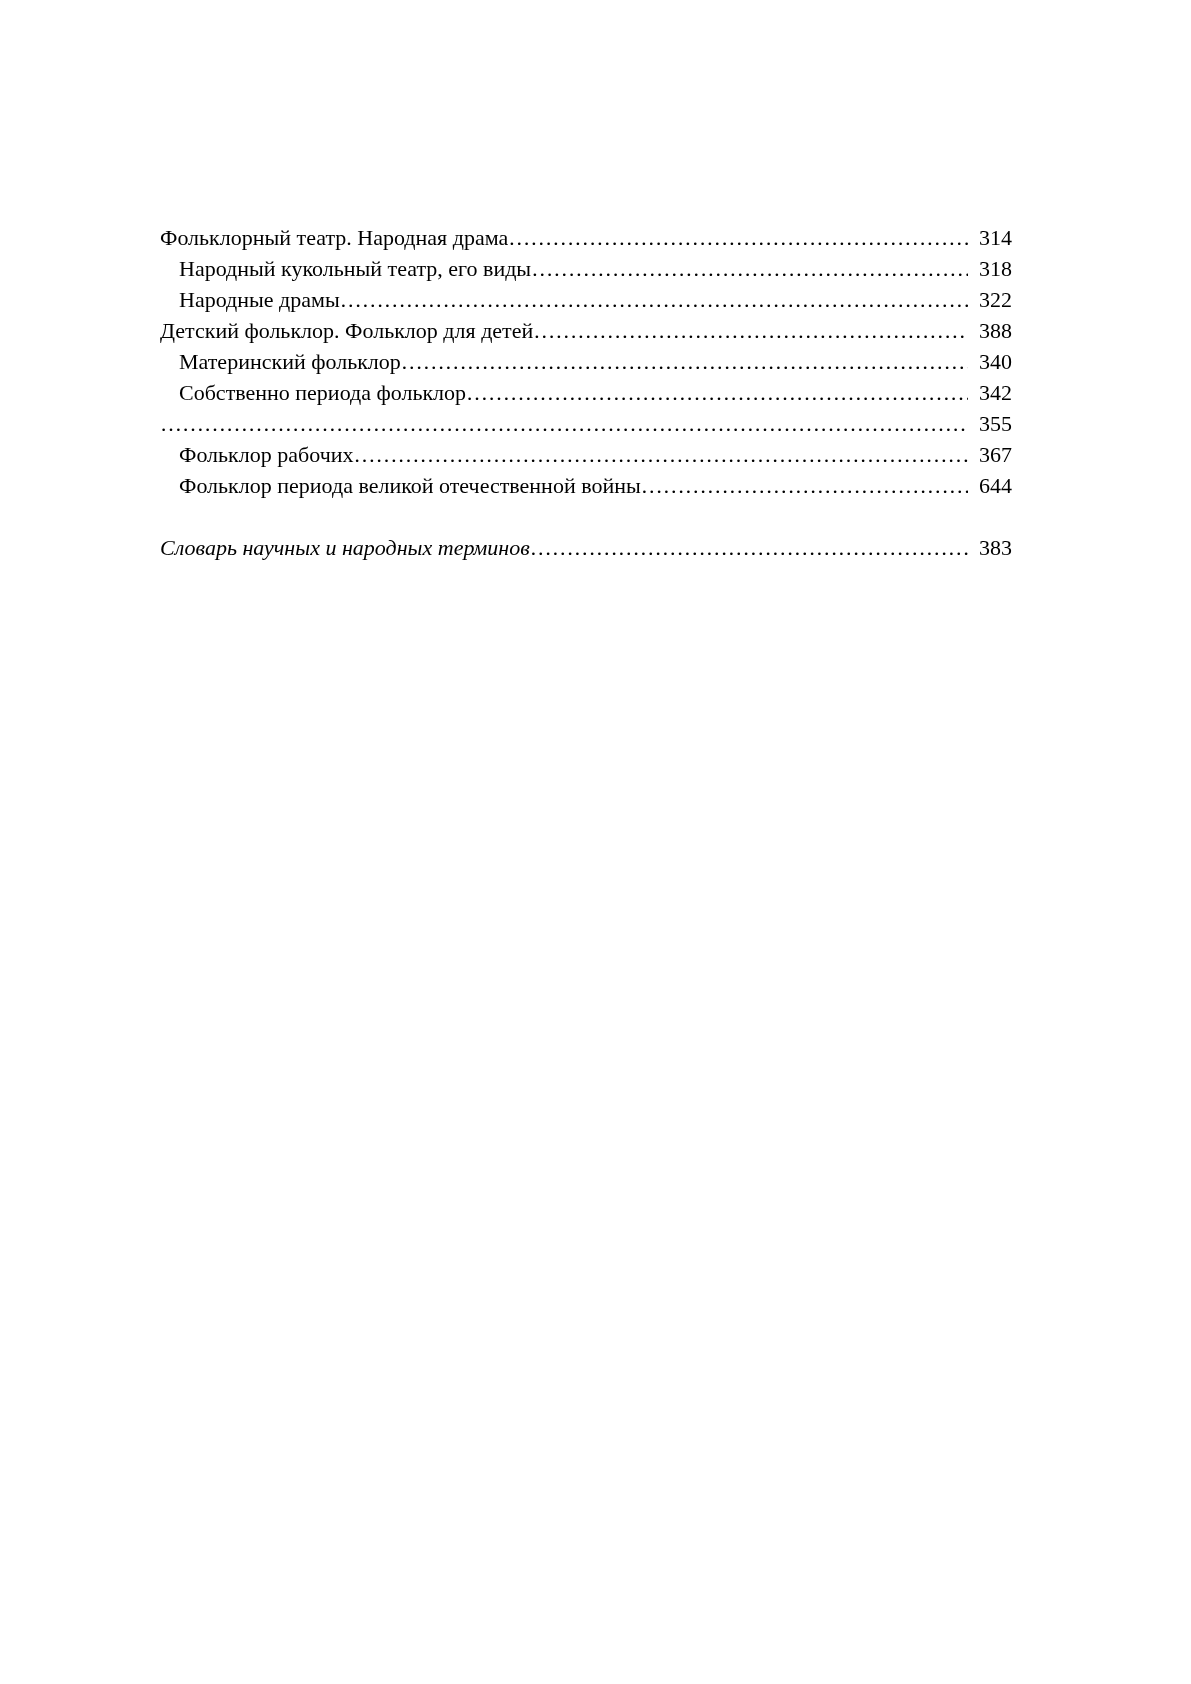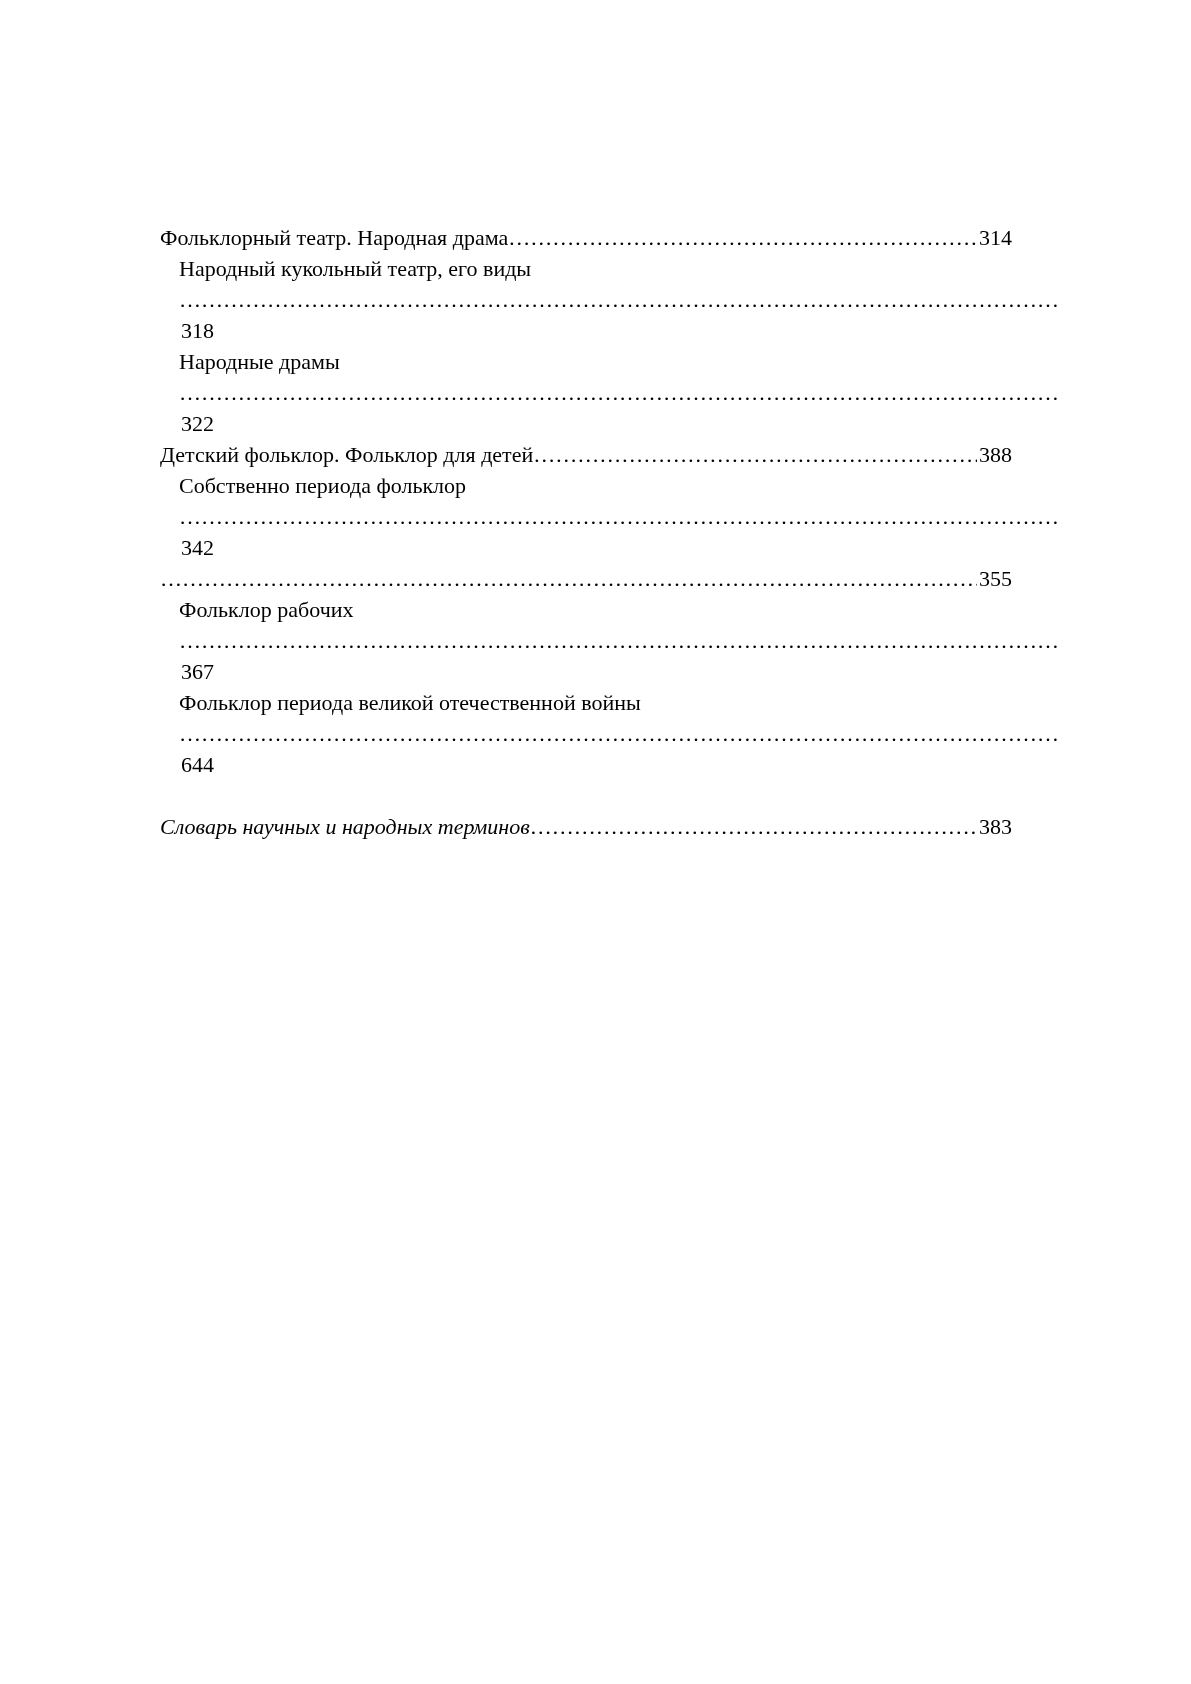--- a/index.html
+++ b/index.html
@@ -24,41 +24,42 @@
     top: 222px;
     width: 852px;
     font-size: 22px;
   }
   .toc-row {
     display: flex;
     align-items: baseline;
     line-height: 31px;
     font-family: Liberation Serif, serif;
   }
-  .toc-row.indent-1 { padding-left: 19px; flex-direction: column; }
+  .toc-row.indent-1 { padding-left: 19px; }
   .toc-row.spaced { margin-top: 31px; }
   .toc-row.style-bold .toc-label { font-weight: bold; }
   .toc-row.style-italic .toc-label { font-style: italic; }
   .toc-label {
     white-space: nowrap;
     flex: 0 0 auto;
   }
   .leader {
     flex: 1 1 auto;
     overflow: hidden;
     white-space: nowrap;
     min-width: 10px;
   }
   .leader::after {
     content: "\2026\2026\2026\2026\2026\2026\2026\2026\2026\2026\2026\2026\2026\2026\2026\2026\2026\2026\2026\2026\2026\2026\2026\2026\2026\2026\2026\2026\2026\2026\2026\2026\2026\2026\2026\2026\2026\2026\2026\2026";
   }
   .toc-page {
     flex: 0 0 auto;
     white-space: nowrap;
     padding-left: 2px;
+    margin-left: 9px;
   }
   .footer {
     position: absolute;
     left: 160px;
     top: 1492px;
     width: 862px;
     font-size: 22px;
     text-align: right;
   }
 </style>
@@ -81,20 +82,25 @@
         <span class="toc-label">Народные драмы</span>
         <span class="leader"></span>
         <span class="toc-page">322</span>
       </div>
       <div class="toc-row indent-0 style-normal">
         <span class="toc-label">Детский фольклор. Фольклор для детей</span>
         <span class="leader"></span>
         <span class="toc-page">388</span>
       </div>
       <div class="toc-row indent-1 style-normal">
+        <span class="toc-label">Материнский фольклор</span>
+        <span class="leader"></span>
+        <span class="toc-page">340</span>
+      </div>
+      <div class="toc-row indent-1 style-normal">
         <span class="toc-label">Собственно периода фольклор</span>
         <span class="leader"></span>
         <span class="toc-page">342</span>
       </div>
       <div class="toc-row indent-0 style-bold">
         <span class="leader"></span>
         <span class="toc-page">355</span>
       </div>
       <div class="toc-row indent-1 style-normal">
         <span class="toc-label">Фольклор рабочих</span>

